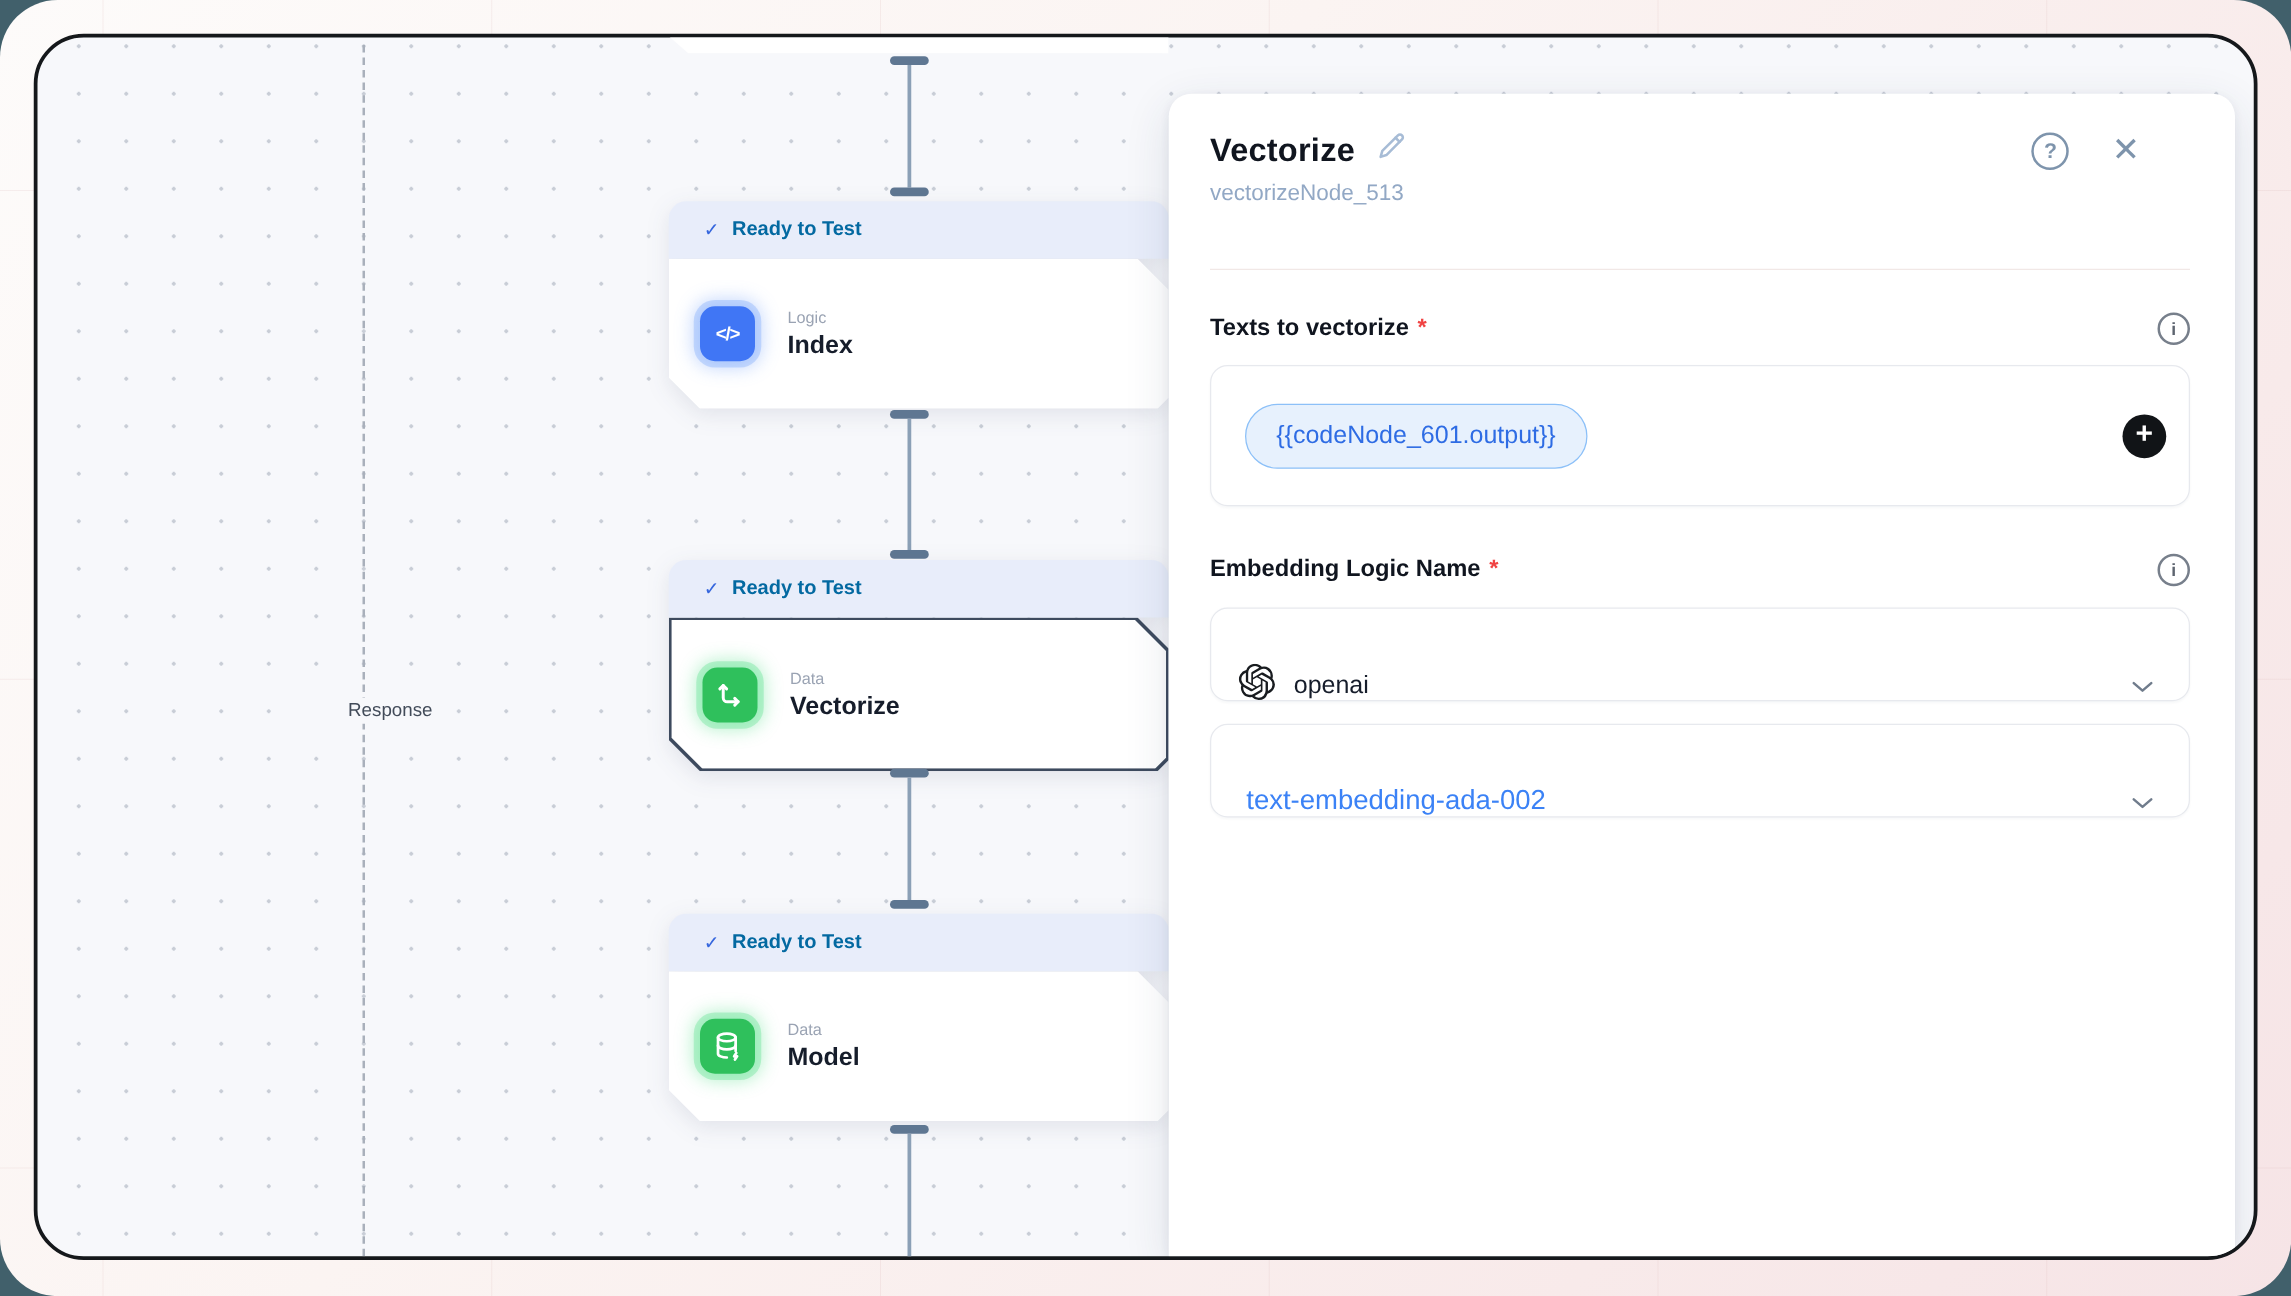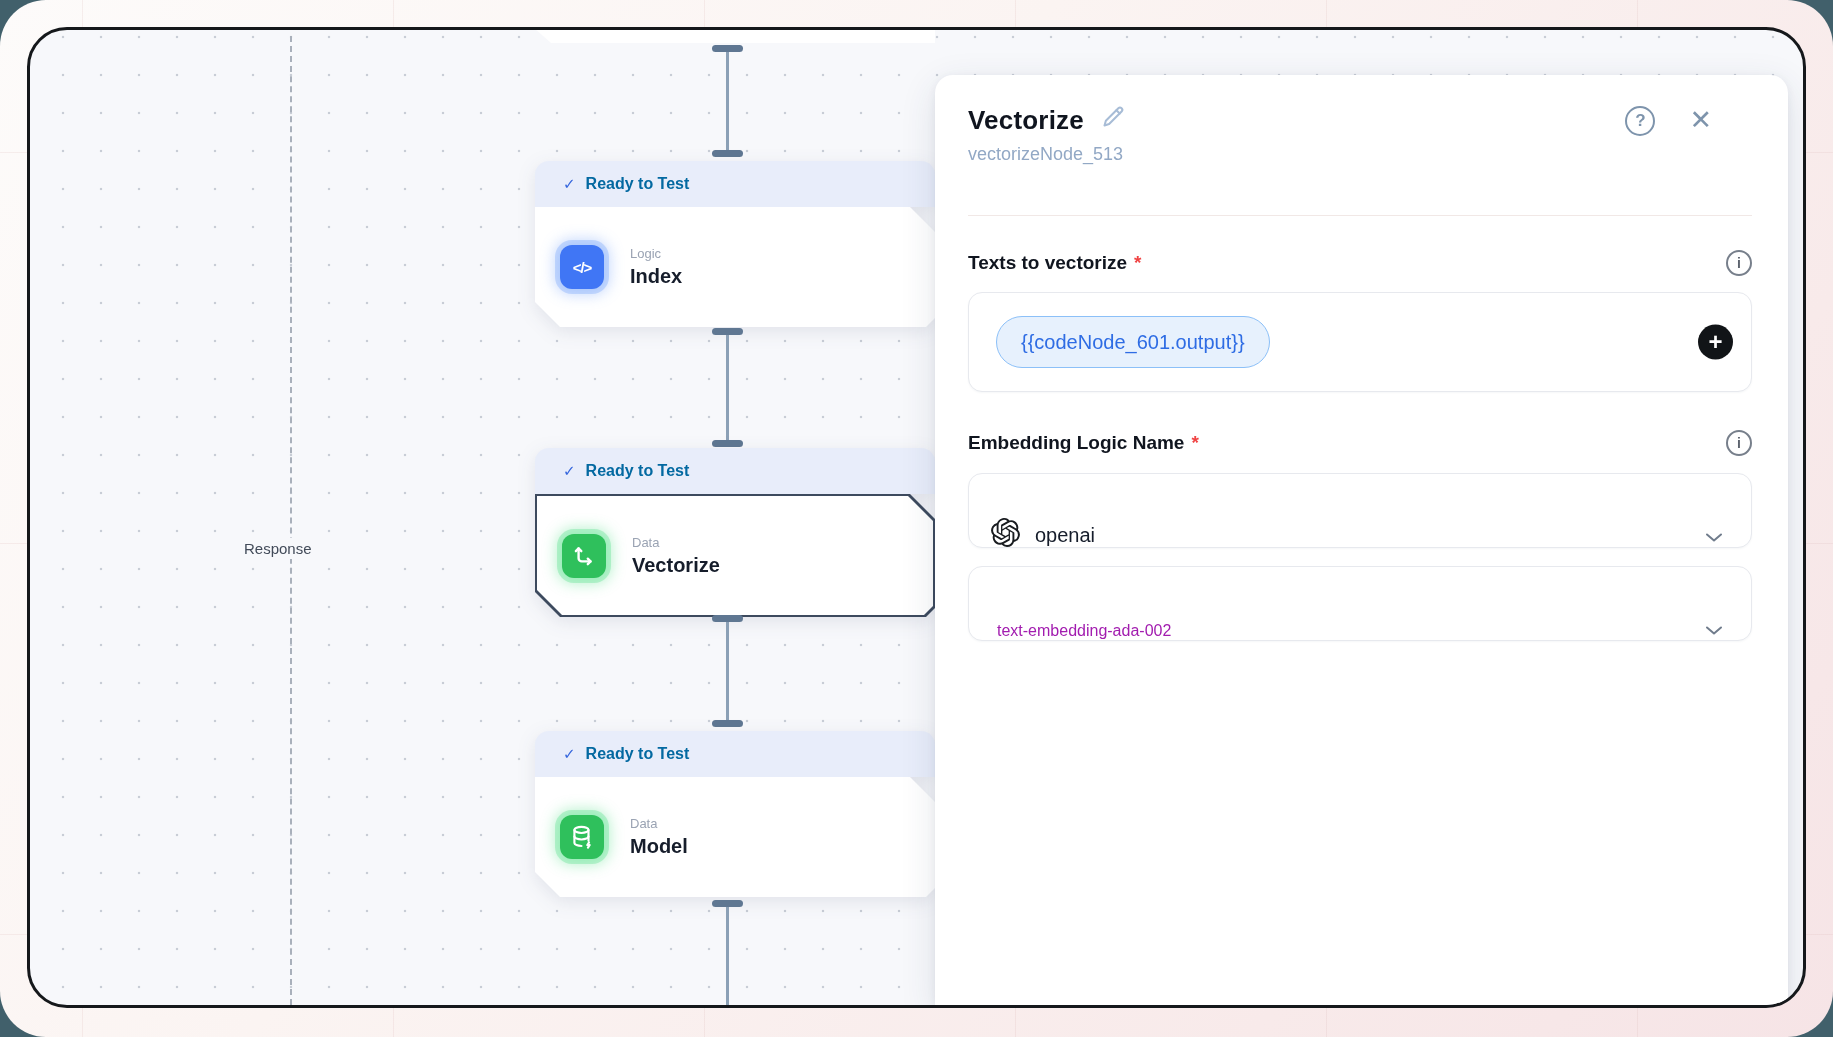--- a/index.html
+++ b/index.html
@@ -25,21 +25,21 @@
     border:3px solid #15181b; border-radius:40px; overflow:hidden;
     background-color:#f7f8fb;
     background-image:radial-gradient(circle,#c8cdd6 1.4px, transparent 1.6px);
     background-size:38px 38px; background-position:14px 26px;
   }
   .canvas { position:absolute; inset:0; }
 
   
   .dashline { position:absolute; left:260px; top:6px; bottom:0; width:0; border-left:2px dashed #a9b0bb; }
   .edge-label {
-    position:absolute; left:210px; top:508px; width:110px; text-align:left;
+    position:absolute; left:210px; top:528px; width:110px; text-align:right;
     background:#f7f8fb; padding:2px 4px; font-size:15px; color:#424b59;
   }
 
   
   .conn-bar { position:absolute; left:682px; width:31px; height:7px; border-radius:3.5px; background:#5f7792; }
   .conn-line { position:absolute; left:696px; width:3px; background:#8ba0b6; }
 
   
   .node { position:absolute; left:505px; width:400px; filter:drop-shadow(0 5px 9px rgba(35,48,90,.10)); }
   .node-band {
@@ -94,21 +94,21 @@
   .field-labelrow { display:flex; align-items:center; margin-top:34px; }
   .field-label { font-size:19px; font-weight:600; color:#10151f; }
   .req { color:#f04343; font-size:19px; font-weight:600; margin-left:7px; }
   .info-icon {
     width:26px; height:26px; border-radius:50%; border:2px solid #777f8b;
     display:flex; align-items:center; justify-content:center;
     font-size:14px; font-weight:700; color:#5d646f; font-style:normal;
   }
 
   .chips-box {
-    position:relative; margin-top:16px; height:100px;
+    position:relative; margin-top:16px; height:113px;
     border:1.5px solid #e7e9ee; border-radius:14px; background:#fff;
     display:flex; align-items:center; padding-left:27px;
     box-shadow:0 1px 2px rgba(30,40,70,.04);
   }
   .var-chip {
     height:52px; padding:0 24px; border-radius:26px;
     background:#e7f1fd; border:1.5px solid #8cc0f8;
     display:flex; align-items:center;
     font-size:20px; color:#2e6ce4;
   }
@@ -120,21 +120,21 @@
   }
 
   .select-box {
     position:relative; height:75px; border:1.5px solid #e7e9ee; border-radius:14px; background:#fff;
     display:flex; align-items:flex-end; padding:0 28px 0 22px;
     box-shadow:0 1px 2px rgba(30,40,70,.04);
   }
   .select-box.first { margin-top:17px; }
   .select-box.second { margin-top:18px; padding-left:28px; }
   .provider-label { margin-left:15px; font-size:20px; color:#161d2b; }
-  .model-label { font-size:16px; color:#a21caf; }
+  .model-label { font-size:22px; color:#3b82f6; }
   .chev { margin-left:auto; }
 </style>
 </head>
 <body>
 
 <div class="page">
   <div class="window">
     <div class="canvas">
 
       <div class="dashline"></div>

